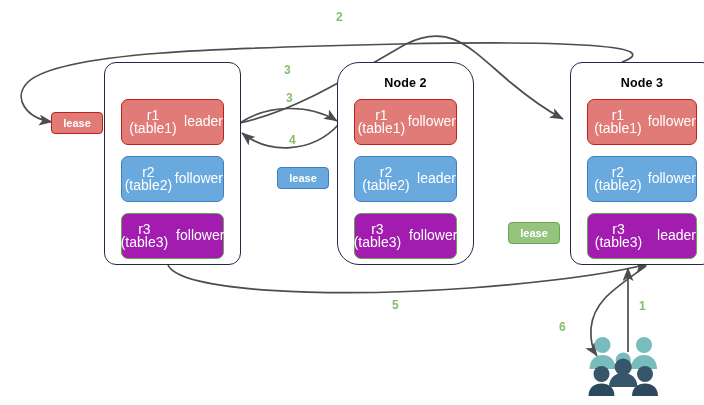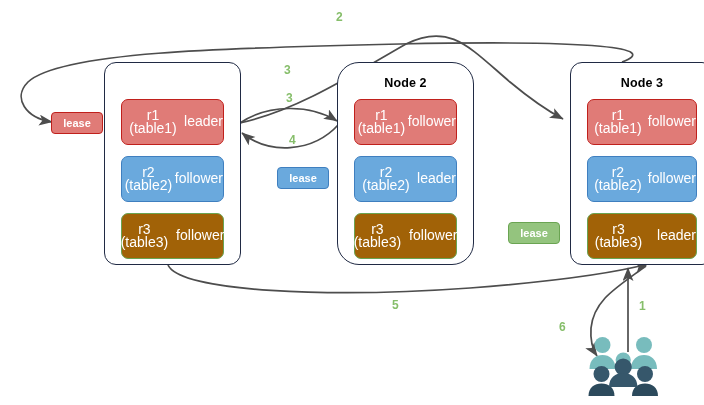--- a/index.html
+++ b/index.html
@@ -58,21 +58,21 @@
     color: #ffffff;
     font-size: 14px;
     line-height: 13.5px;
     text-align: center;
   }
   .replica .rl {
     display: block;
   }
   .rep-red   { background: #e07b77; border: 1.4px solid #c0201c; }
   .rep-blue  { background: #6aa9dd; border: 1.4px solid #3f7fbf; justify-content: space-between; }
-  .rep-green { background: #a16207; border: 1.4px solid #6aa452; gap: 8px; }
+  .rep-green { background: #a21caf; border: 1.4px solid #6aa452; gap: 8px; }
 
   .lease-pill {
     position: absolute;
     border-radius: 4px;
     box-sizing: border-box;
     display: flex;
     align-items: center;
     justify-content: center;
     color: #ffffff;
     font-size: 11px;

